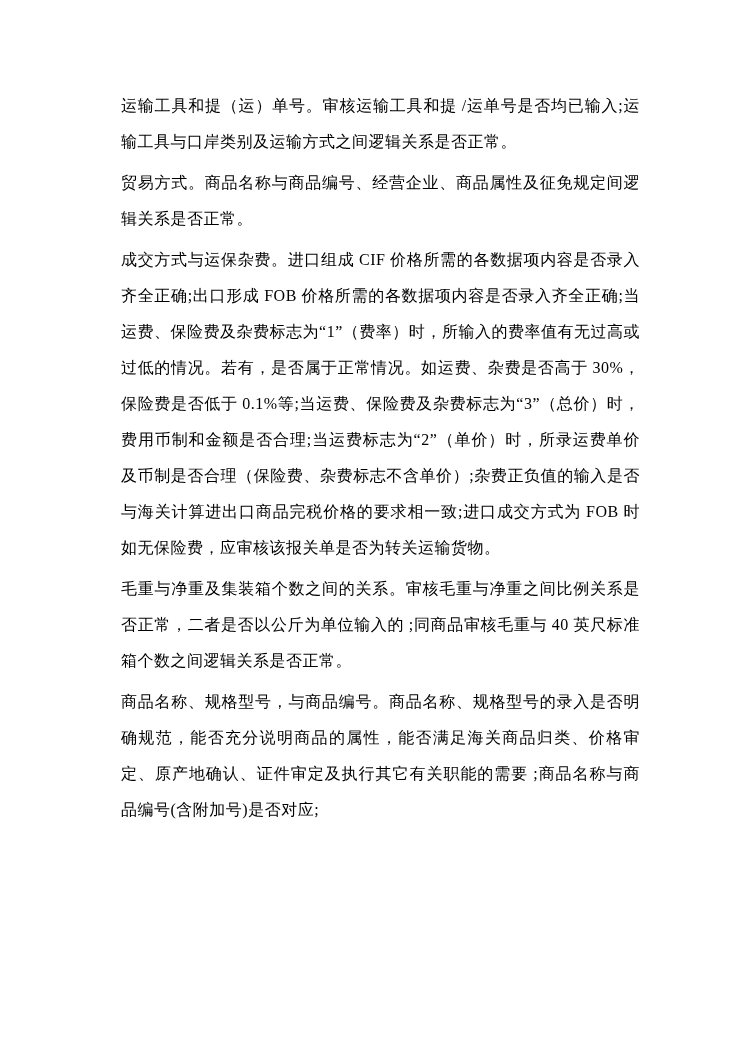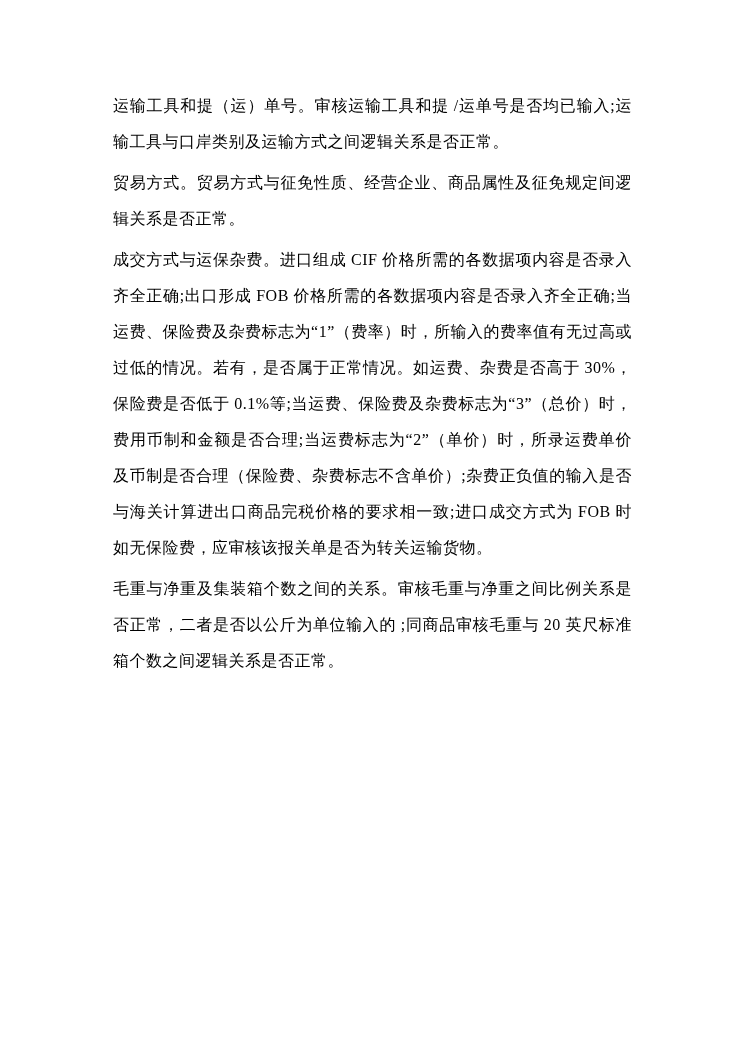--- a/index.html
+++ b/index.html
@@ -8,21 +8,21 @@
     background: #ffffff;
   }
   body {
     width: 744px;
     height: 1052px;
     position: relative;
     font-family: "Liberation Serif", "DejaVu Serif", serif;
   }
   .page {
     position: absolute;
-    left: 0;
+    left: 8px;
     top: 0;
     width: 720px;
     height: 1052px;
     background: #ffffff;
     overflow: hidden;
     text-decoration: underline;
   }
   .content {
     position: absolute;
     left: 113px;
@@ -39,17 +39,18 @@
     word-break: break-all;
     letter-spacing: 0.5px;
   }
 </style>
 </head>
 <body>
 
 <div class="page">
   <div class="content">
     <p class="para">运输工具和提（运）单号。审核运输工具和提 /运单号是否均已输入;运输工具与口岸类别及运输方式之间逻辑关系是否正常。</p>
-    <p class="para">贸易方式。贸易方式与征免性质、经营企业、商品属性及征免规定间逻辑关系是否正常。</p>
+    <p class="para">贸易方式。商品名称与商品编号、经营企业、商品属性及征免规定间逻辑关系是否正常。</p>
     <p class="para">成交方式与运保杂费。进口组成 CIF 价格所需的各数据项内容是否录入齐全正确;出口形成 FOB 价格所需的各数据项内容是否录入齐全正确;当运费、保险费及杂费标志为“1”（费率）时，所输入的费率值有无过高或过低的情况。若有，是否属于正常情况。如运费、杂费是否高于 30%，保险费是否低于 0.1%等;当运费、保险费及杂费标志为“3”（总价）时，费用币制和金额是否合理;当运费标志为“2”（单价）时，所录运费单价及币制是否合理（保险费、杂费标志不含单价）;杂费正负值的输入是否与海关计算进出口商品完税价格的要求相一致;进口成交方式为 FOB 时如无保险费，应审核该报关单是否为转关运输货物。</p>
-    <p class="para">毛重与净重及集装箱个数之间的关系。审核毛重与净重之间比例关系是否正常，二者是否以公斤为单位输入的 ;同商品审核毛重与 20 英尺标准箱个数之间逻辑关系是否正常。</p>
+    <p class="para">毛重与净重及集装箱个数之间的关系。审核毛重与净重之间比例关系是否正常，二者是否以公斤为单位输入的 ;同商品审核毛重与 40 英尺标准箱个数之间逻辑关系是否正常。</p>
+    <p class="para">商品名称、规格型号，与商品编号。商品名称、规格型号的录入是否明确规范，能否充分说明商品的属性，能否满足海关商品归类、价格审定、原产地确认、证件审定及执行其它有关职能的需要 ;商品名称与商品编号(含附加号)是否对应;</p>
   </div>
 </div>
 
 </body></html>

